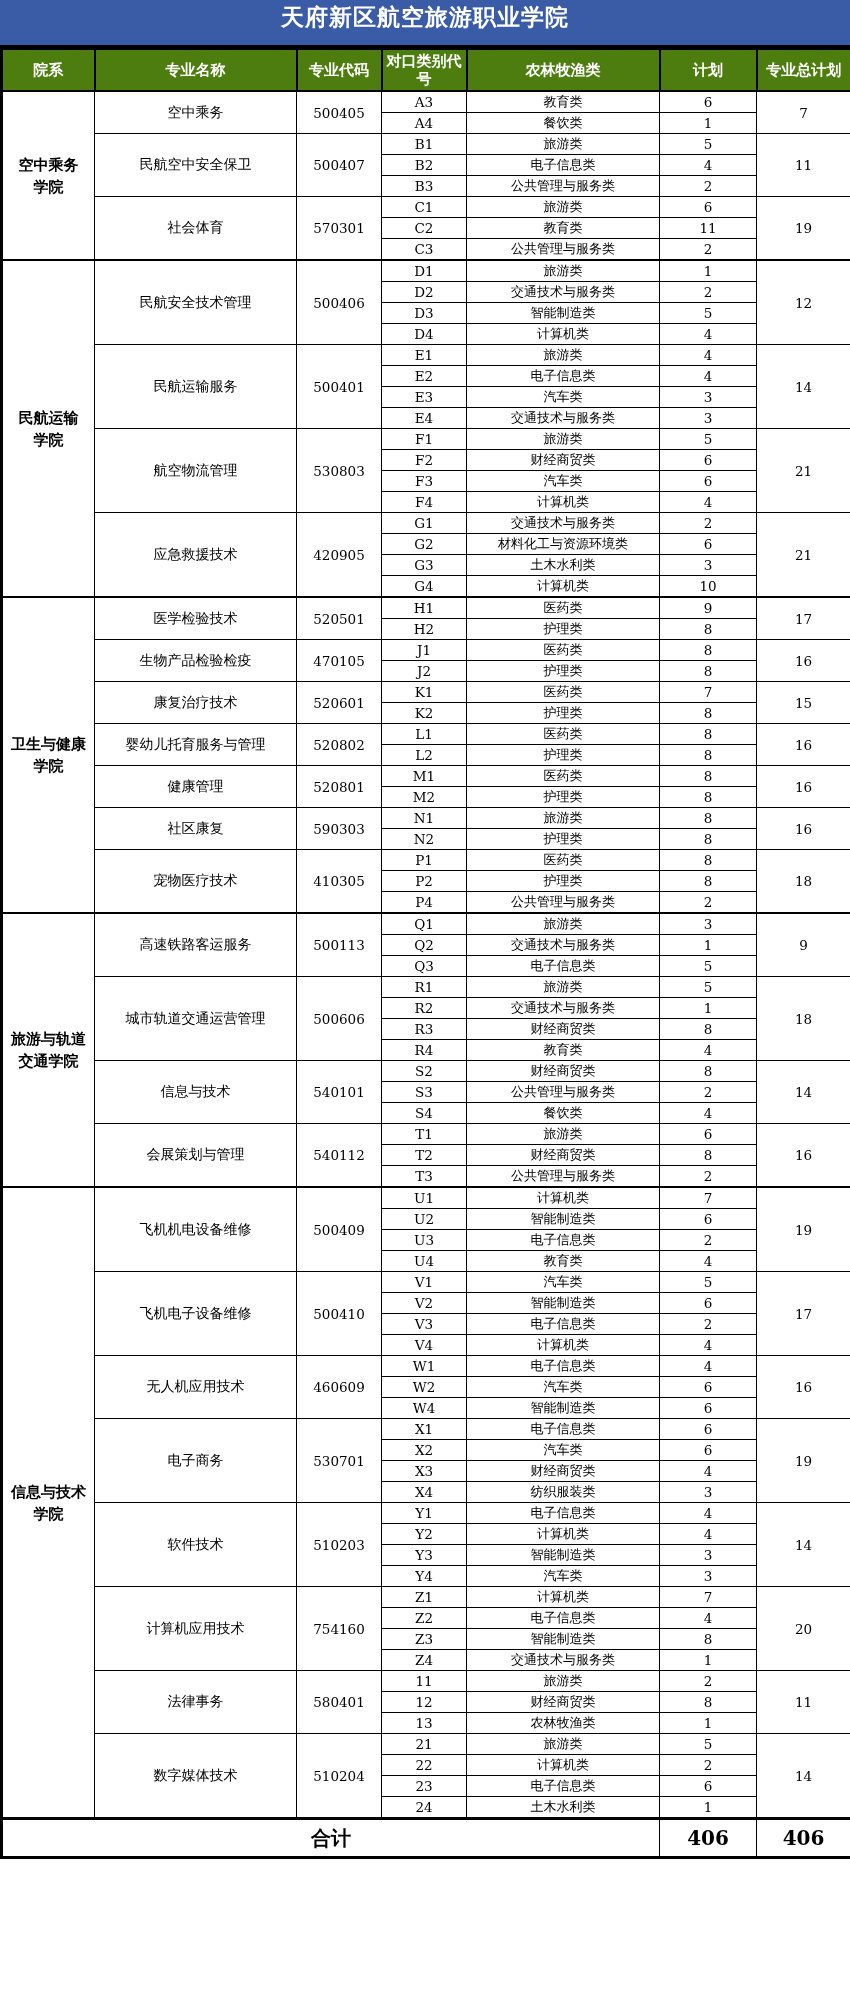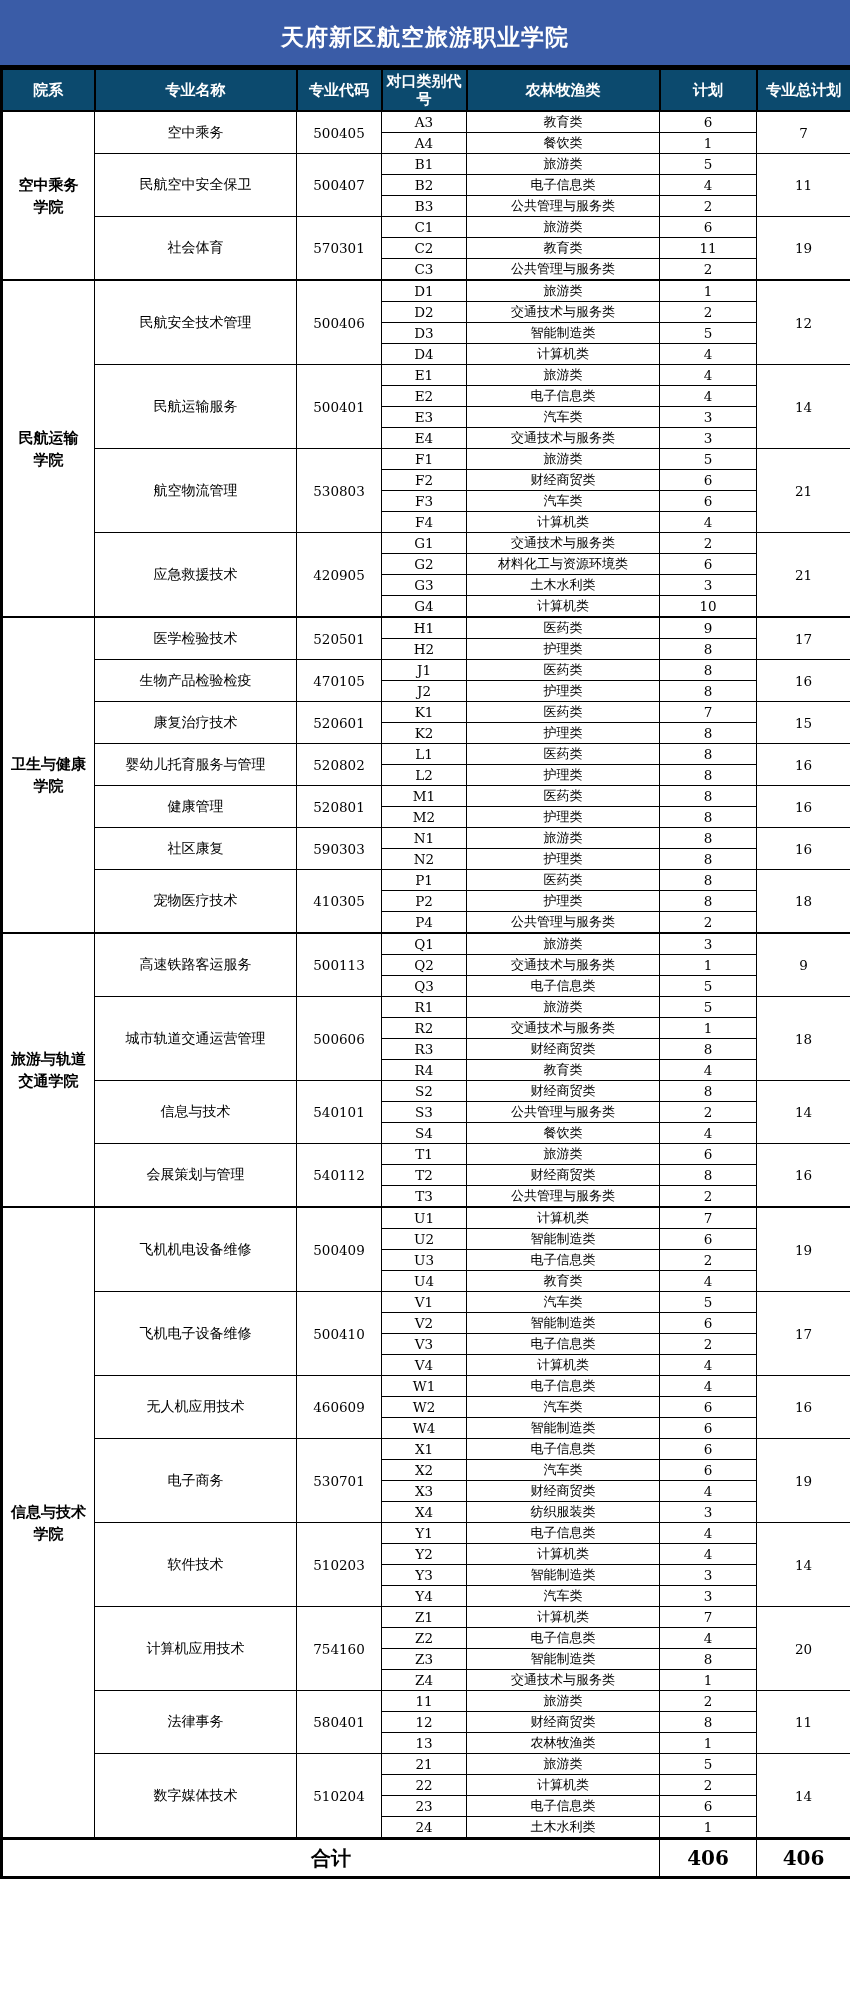--- a/index.html
+++ b/index.html
@@ -4,21 +4,21 @@
 <style>
   html,body{margin:0;padding:0;background:#ffffff;}
   body{width:850px;font-family:"DejaVu Sans","Liberation Sans",sans-serif;}
   .sheet{width:850px;box-sizing:border-box;}
 
   
   .title-block{
     background:#3a5ca7;
     color:#ffffff;
     text-align:center;
-    padding:22px 0 12px 0;
+    padding:2px 0 12px 0;
     border-bottom:2px solid #000;
   }
   .title-block div{
     font-weight:bold;
     font-size:23px;
     line-height:31px;
     letter-spacing:1px;
   }
 
   
@@ -32,21 +32,21 @@
   col.c4{width:85px;}  col.c5{width:193px;} col.c6{width:97px;} col.c7{width:95px;}
 
   th,td{
     border:1px solid #000;
     text-align:center;
     vertical-align:middle;
     padding:0 2px;
     overflow:hidden;
   }
   thead th{
-    background:#0c4a6e;
+    background:#4d7c0f;
     color:#fff;
     font-weight:bold;
     font-size:15px;
     height:40px;
     line-height:18px;
     border:2px solid #000;
   }
   tbody td{
     font-family:"DejaVu Serif","Liberation Serif",serif;
     font-size:13px;

